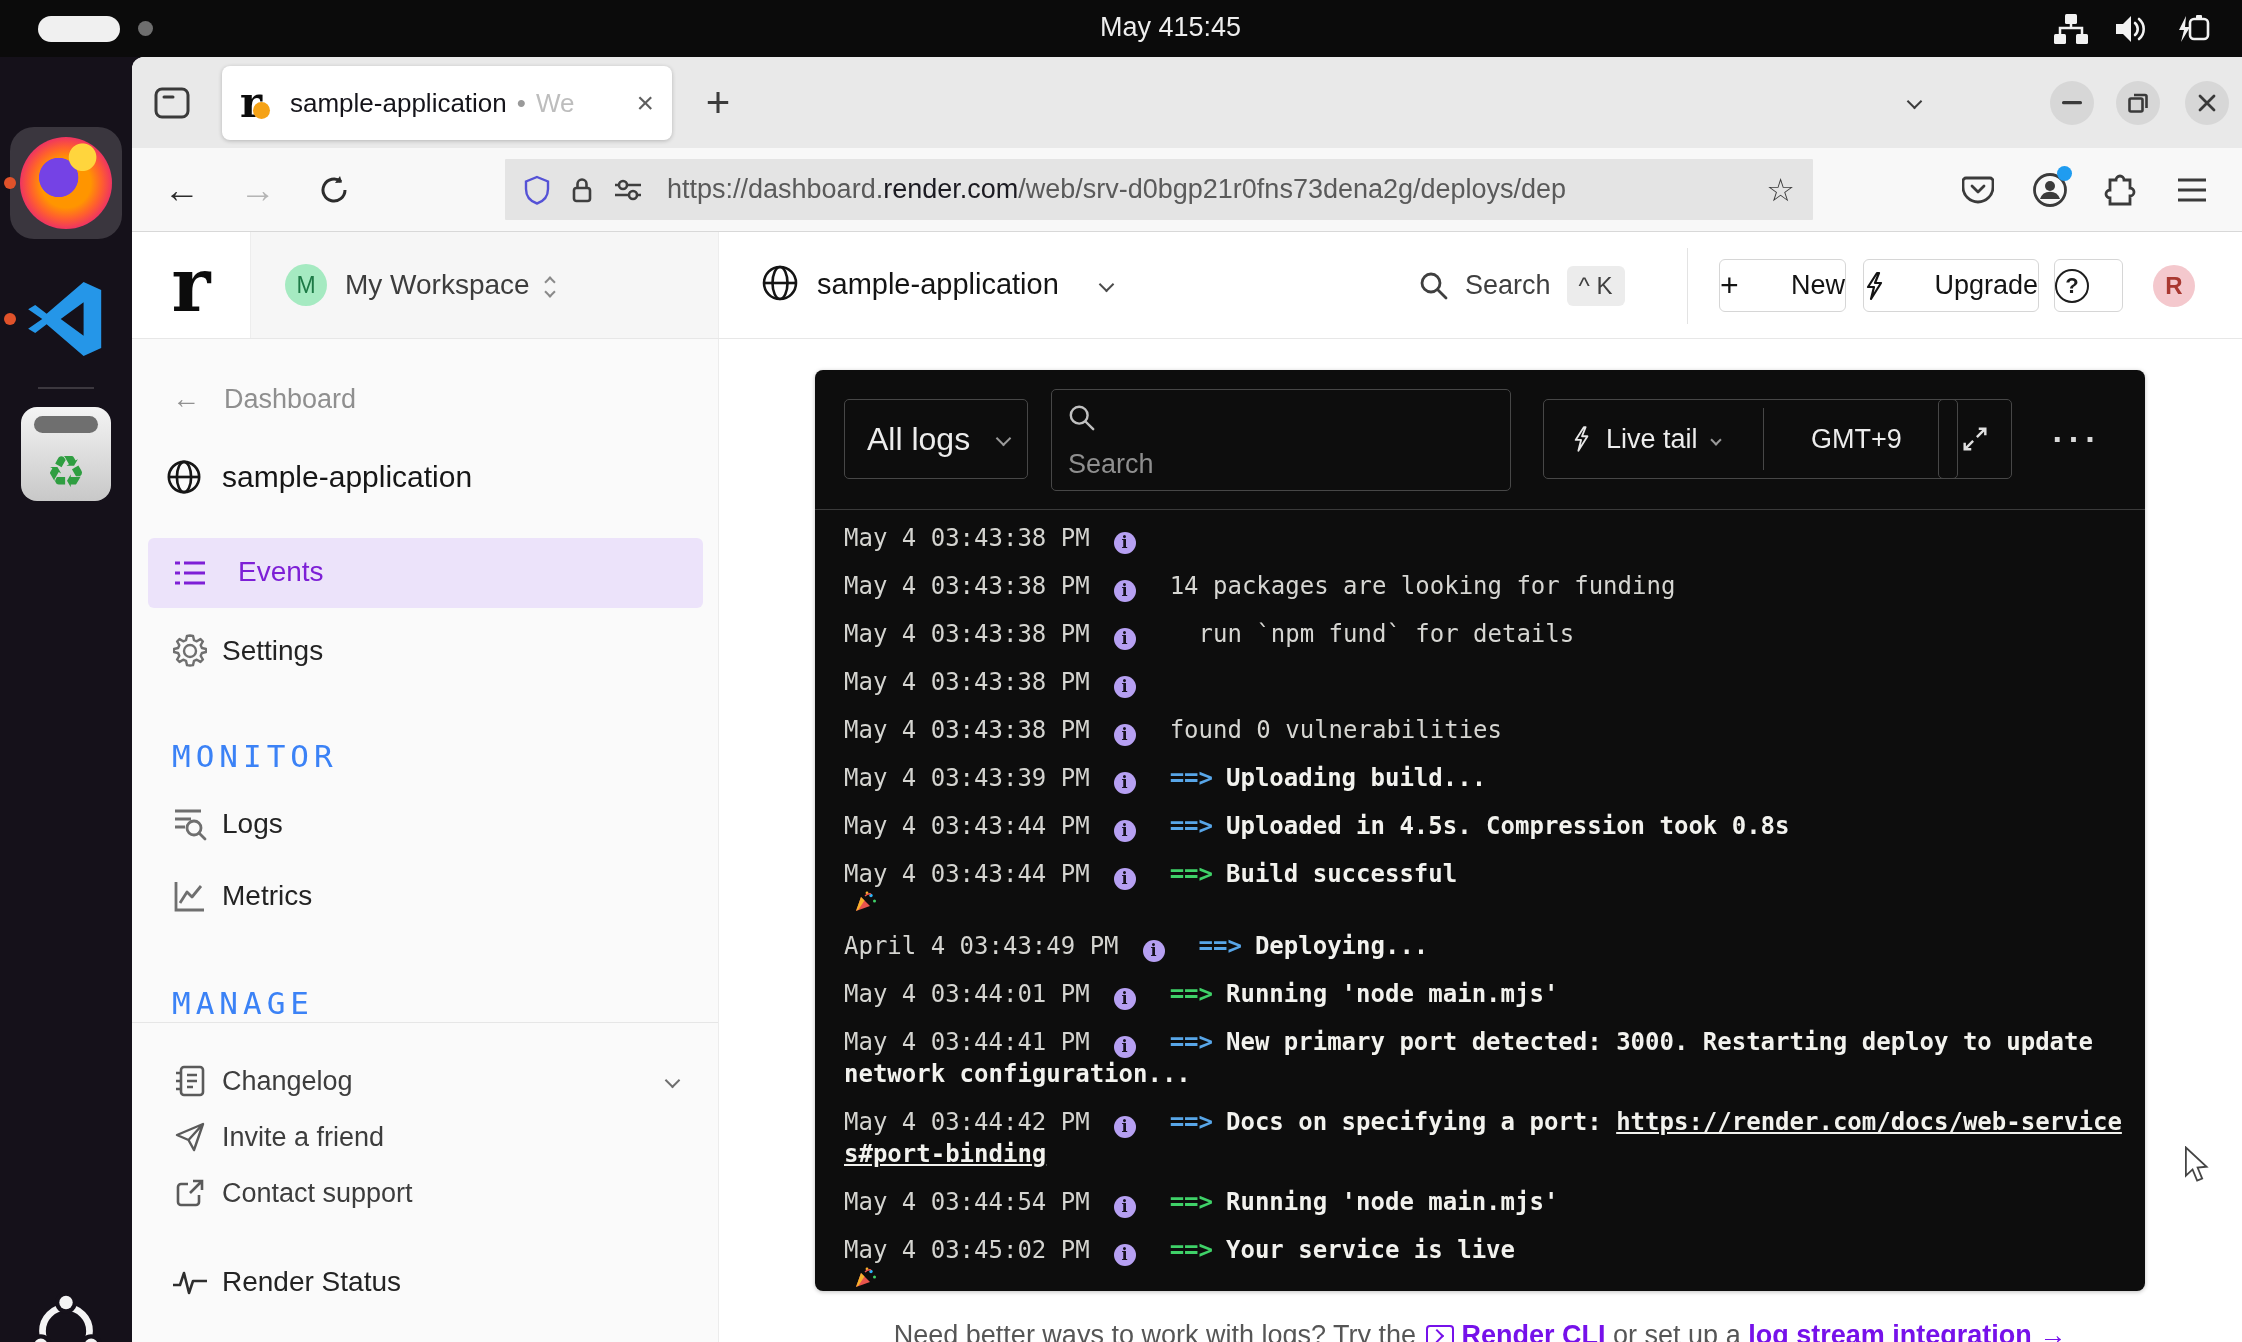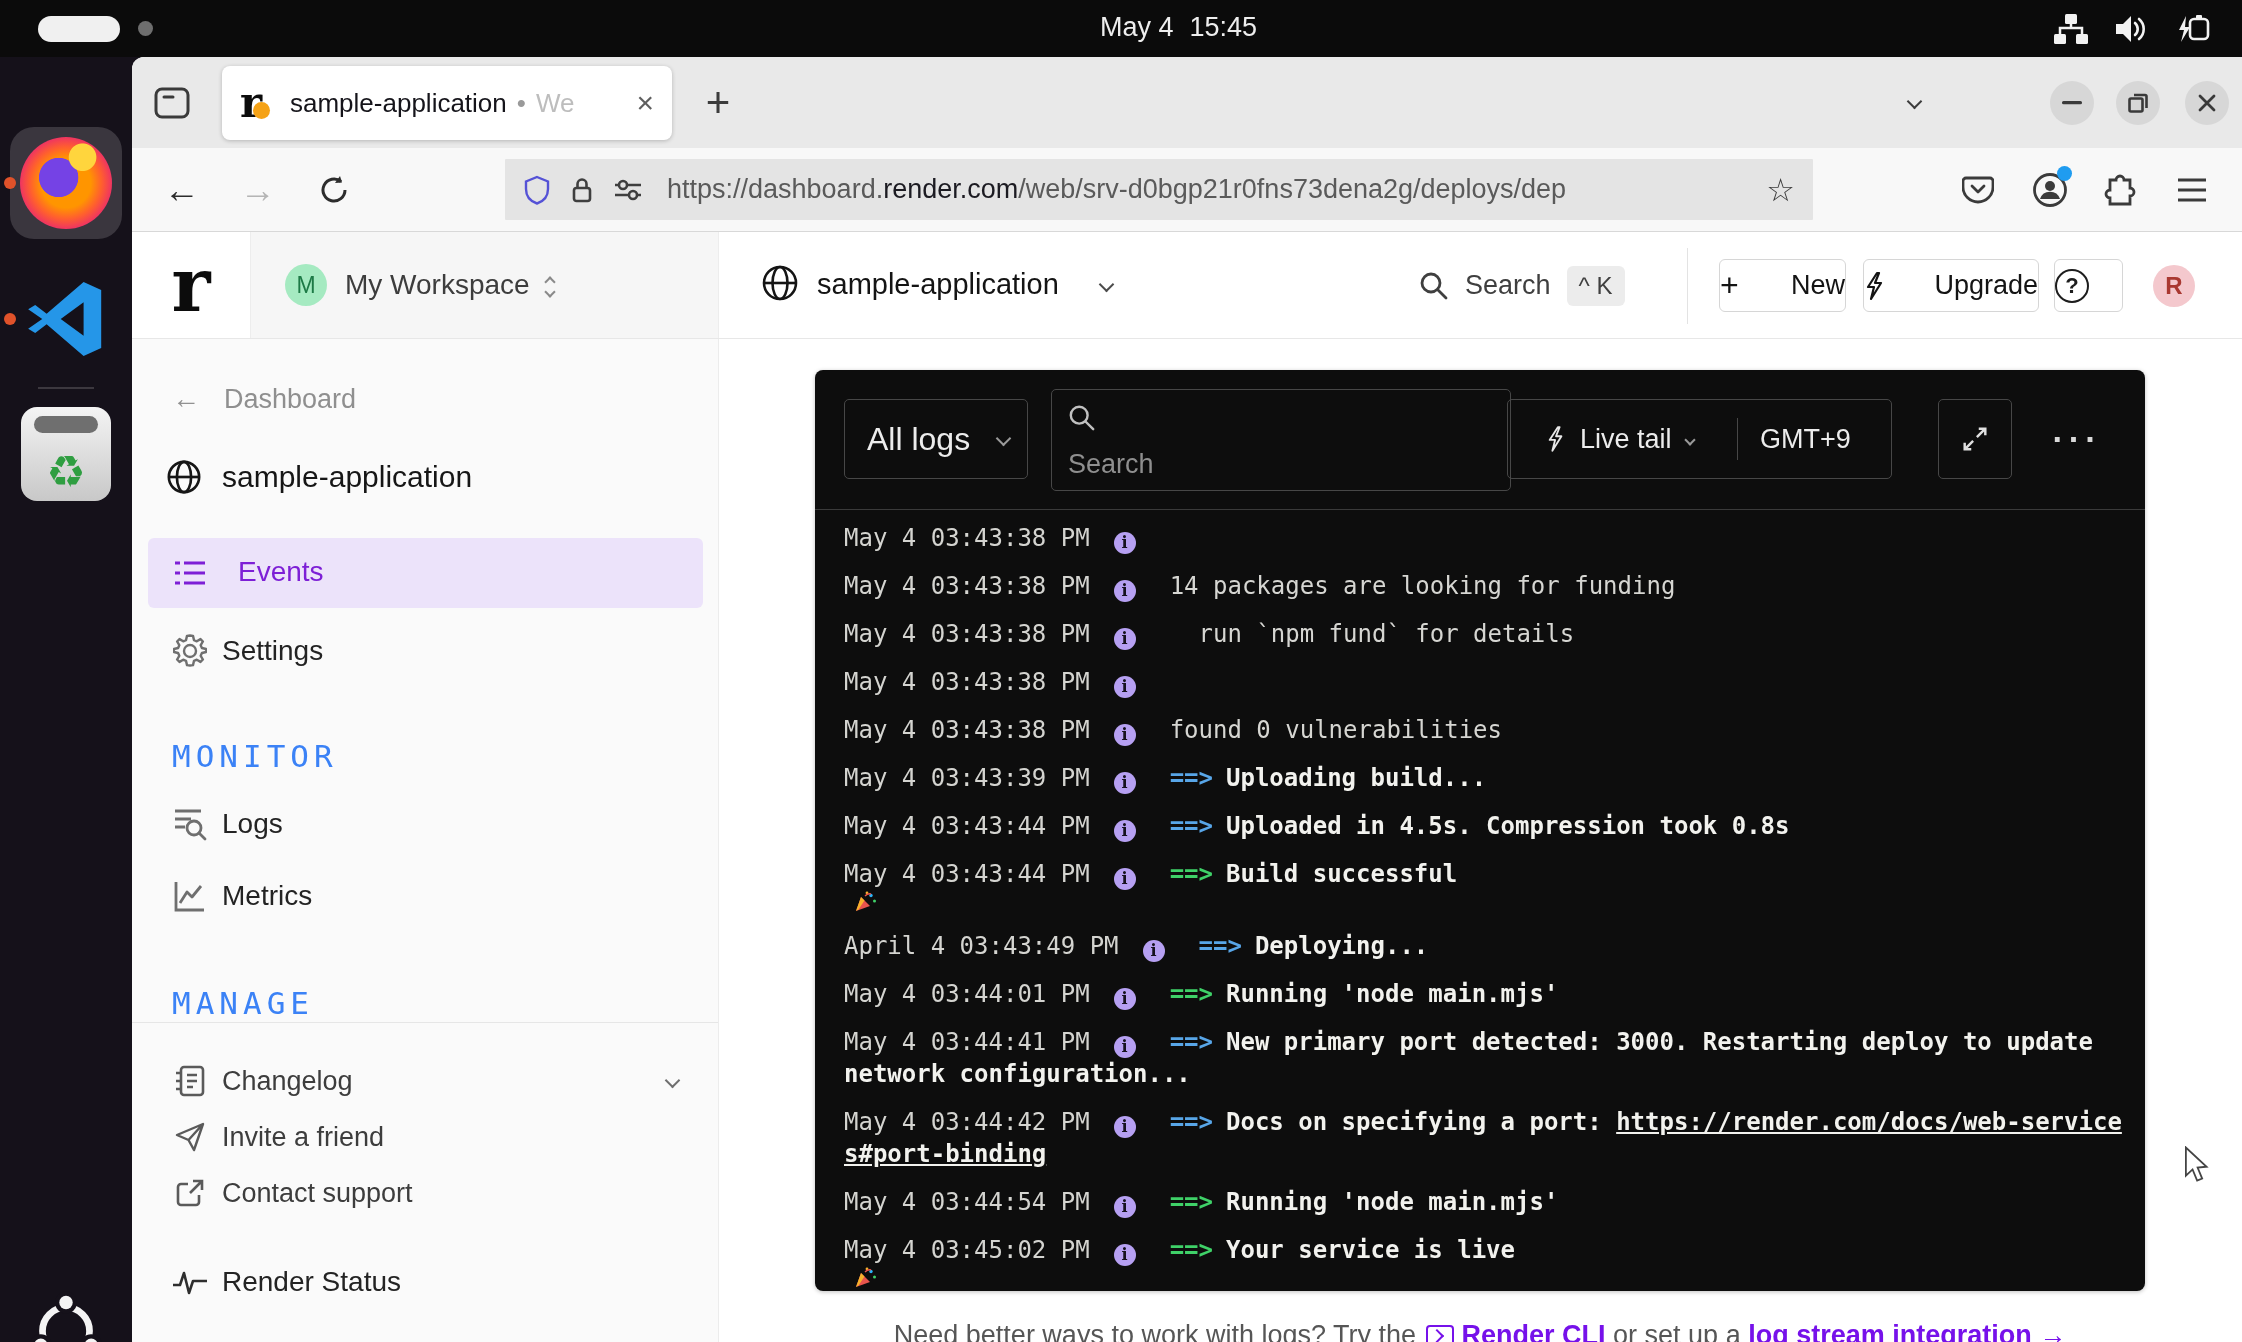--- a/index.html
+++ b/index.html
@@ -3,21 +3,21 @@
 <meta charset="utf-8">
 <style>
 *{margin:0;padding:0;box-sizing:border-box}
 html,body{width:2242px;height:1342px;overflow:hidden}
 body{background:#15111a;font-family:"Liberation Sans",sans-serif;position:relative}
 
 
 .topbar{position:absolute;left:0;top:0;width:2242px;height:57px;background:#0b0b0b;color:#f2f2f2}
 .tb-pill{position:absolute;left:38px;top:16px;width:82px;height:26px;border-radius:13px;background:#f0f0f0}
 .tb-dot{position:absolute;left:138px;top:21px;width:15px;height:15px;border-radius:50%;background:#6e6e6e}
-.tb-clock{position:absolute;left:1100px;top:0;height:55px;display:flex;align-items:center;gap:16px;font-size:27px;color:#eee}
+.tb-clock{position:absolute;left:1100px;top:0;height:55px;display:flex;align-items:center;font-size:27px;color:#eee}
 .tb-icons{position:absolute;right:28px;top:0;height:57px;display:flex;align-items:center;gap:26px}
 
 
 .dock{position:absolute;left:0;top:57px;width:132px;height:1285px;background:#15111a}
 .dock-ff{position:absolute;left:10px;top:70px;width:112px;height:112px;border-radius:24px;background:#3a363e;display:flex;align-items:center;justify-content:center}
 .ff-logo{width:92px;height:92px;border-radius:50%;background:
  radial-gradient(circle at 68% 22%,#ffd53d 0 14%,rgba(255,213,61,0) 15%),
  radial-gradient(circle at 42% 44%,#7542e5 0 26%,rgba(117,66,229,0) 27%),
  radial-gradient(circle at 50% 50%,#ff9500 0 38%,#ff5f2e 55%,#e31587 82%,#a50d6e 100%)}
 .dock-ind{position:absolute;left:4px;width:12px;height:12px;border-radius:50%;background:#e0522a}
@@ -98,21 +98,21 @@
 
 .main{flex:1;position:relative;background:#fff;min-width:0}
 .logpanel{position:absolute;left:96px;top:31px;width:1330px;height:921px;background:#0d0d0d;border-radius:8px;box-shadow:0 1px 4px rgba(0,0,0,.25)}
 .lp-toolbar{position:absolute;left:0;top:0;width:100%;height:139px}
 .lp-box{position:absolute;border:1px solid #474747;border-radius:5px;display:flex;align-items:center}
 .lp-filter{left:29px;top:29px;width:184px;height:80px;padding:0 18px 0 22px;justify-content:space-between}
 .lp-filter-label{font-size:32px;color:#ececec}
 .lp-search{left:236px;top:19px;width:460px;height:102px;flex-direction:column;align-items:flex-start;justify-content:space-between;padding:14px 16px 10px}
 .lp-search input{background:transparent;border:none;outline:none;font-size:27px;color:#ececec;font-family:"Liberation Sans",sans-serif;width:100%}
 .lp-search input::placeholder{color:#8f8f8f}
-.lp-livetail{left:692px;top:29px;width:385px;height:80px;padding:18px}
+.lp-livetail{left:728px;top:29px;width:415px;height:80px;padding:8px}
 .lt-left{width:212px;height:100%;display:flex;align-items:center;gap:14px;padding-left:20px;border-right:1px solid #474747}
 .lt-label{font-size:27px;color:#ececec}
 .lt-tz{flex:1;text-align:center;font-size:27px;color:#ececec}
 .lp-expand{left:1123px;top:29px;width:74px;height:80px;justify-content:center}
 .lp-dots{position:absolute;left:1222px;top:29px;width:80px;height:80px;display:flex;align-items:center;justify-content:center;font-size:34px;font-weight:bold;color:#d9d9d9;letter-spacing:5px}
 .lp-dots::before{content:"···"}
 .chev{display:inline-block;width:11px;height:11px;border-right:2.5px solid currentColor;border-bottom:2.5px solid currentColor;transform:rotate(45deg);margin-top:-5px}
 .chev-sm{width:8px;height:8px;border-width:2px}
 .chev-up{transform:rotate(225deg);margin-top:4px}
 .lp-chev{color:#9a9a9a}

